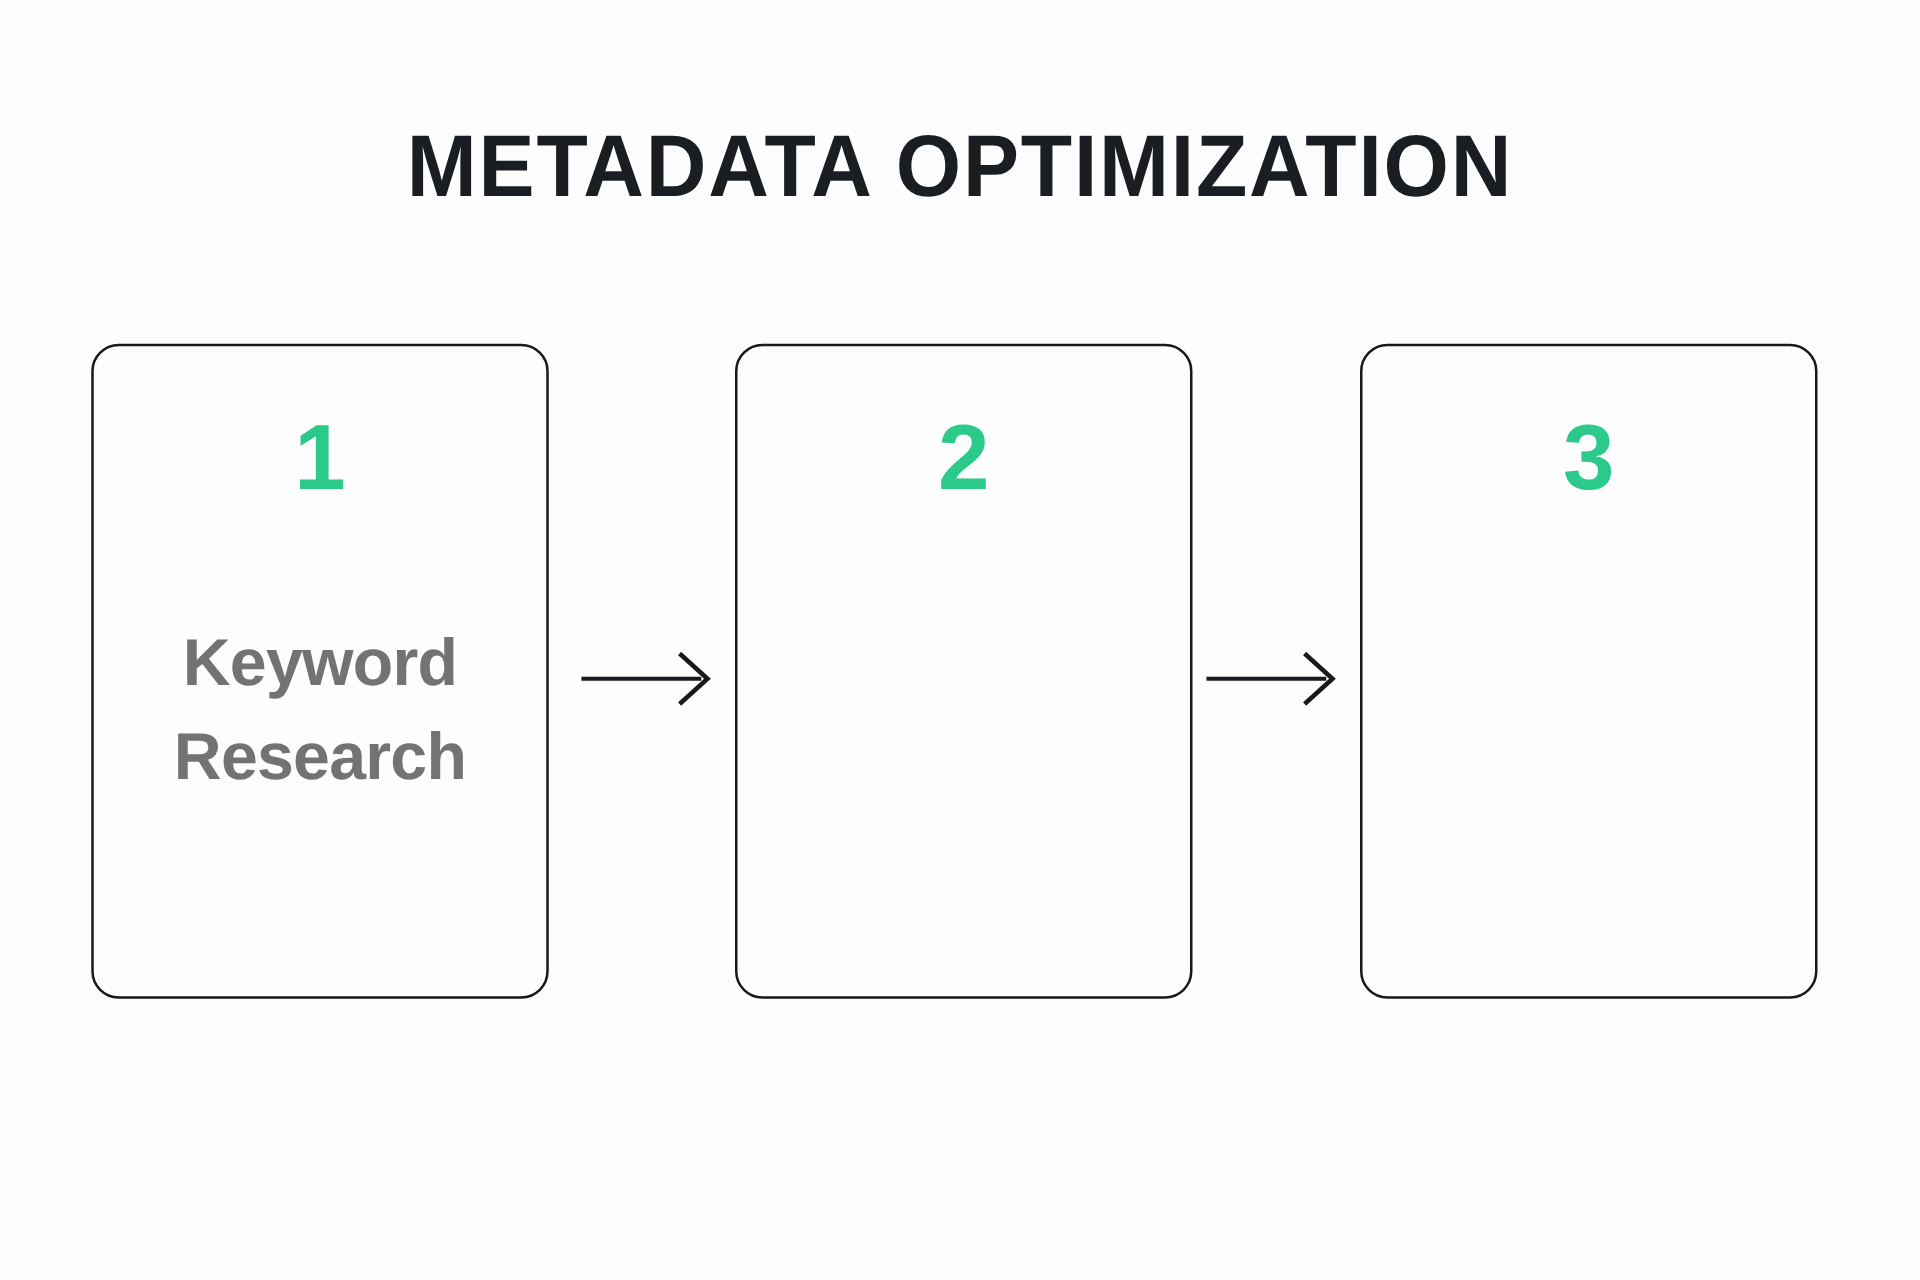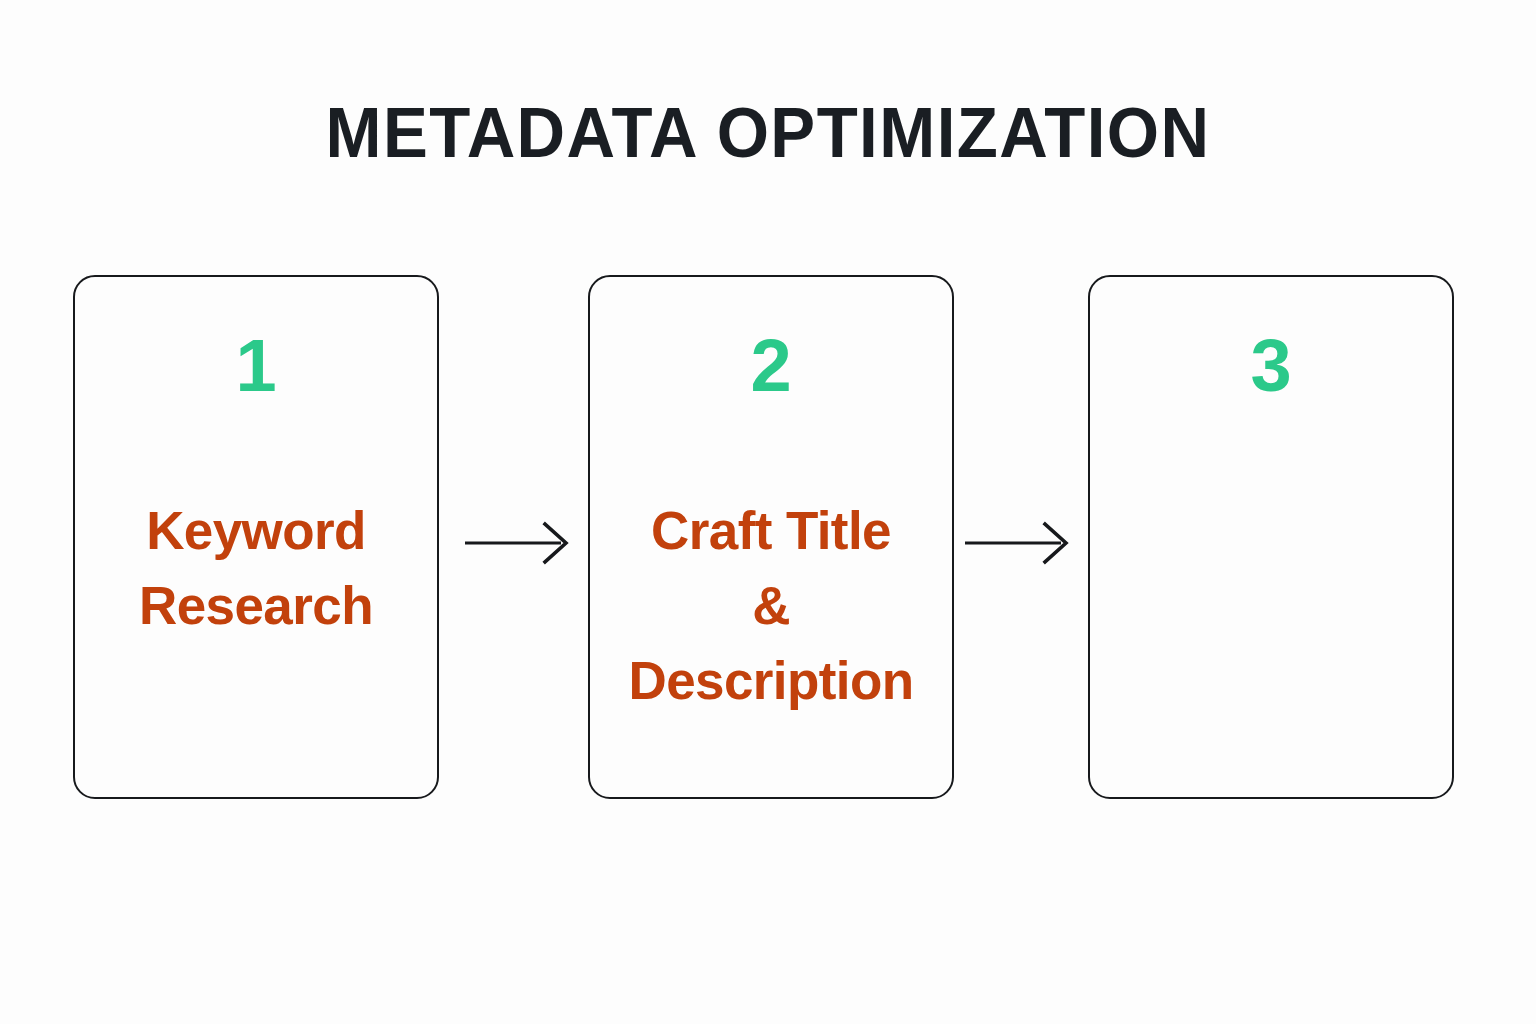--- a/index.html
+++ b/index.html
@@ -76,21 +76,21 @@
   }
 
   .step-label {
     position: absolute;
     left: 10px;
     right: 10px;
     top: 216px;
     text-align: center;
     font-size: 53px;
     font-weight: 700;
-    color: #c2410c;
+    color: #737373;
     line-height: 75px;
     letter-spacing: -0.6px;
     white-space: pre-line;
   }
 
   
   .flow-arrow {
     position: absolute;
     top: 245px;
     width: 110px;
@@ -117,23 +117,20 @@
 
     <div class="flow-arrow arrow-1">
       <svg width="110" height="46" viewBox="0 0 110 46" aria-hidden="true">
         <line x1="0" y1="23" x2="96" y2="23" stroke="#17191c" stroke-width="3.2"></line>
         <polyline points="80,4 101,23 80,42" fill="none" stroke="#17191c" stroke-width="3.6" stroke-linecap="square" stroke-linejoin="miter"></polyline>
       </svg>
     </div>
 
     <div class="step-card card-2">
       <div class="step-number">2</div>
-      <div class="step-label">Craft Title
-&amp;
-Description</div>
     </div>
 
     <div class="flow-arrow arrow-2">
       <svg width="110" height="46" viewBox="0 0 110 46" aria-hidden="true">
         <line x1="0" y1="23" x2="96" y2="23" stroke="#17191c" stroke-width="3.2"></line>
         <polyline points="80,4 101,23 80,42" fill="none" stroke="#17191c" stroke-width="3.6" stroke-linecap="square" stroke-linejoin="miter"></polyline>
       </svg>
     </div>
 
     <div class="step-card card-3">

